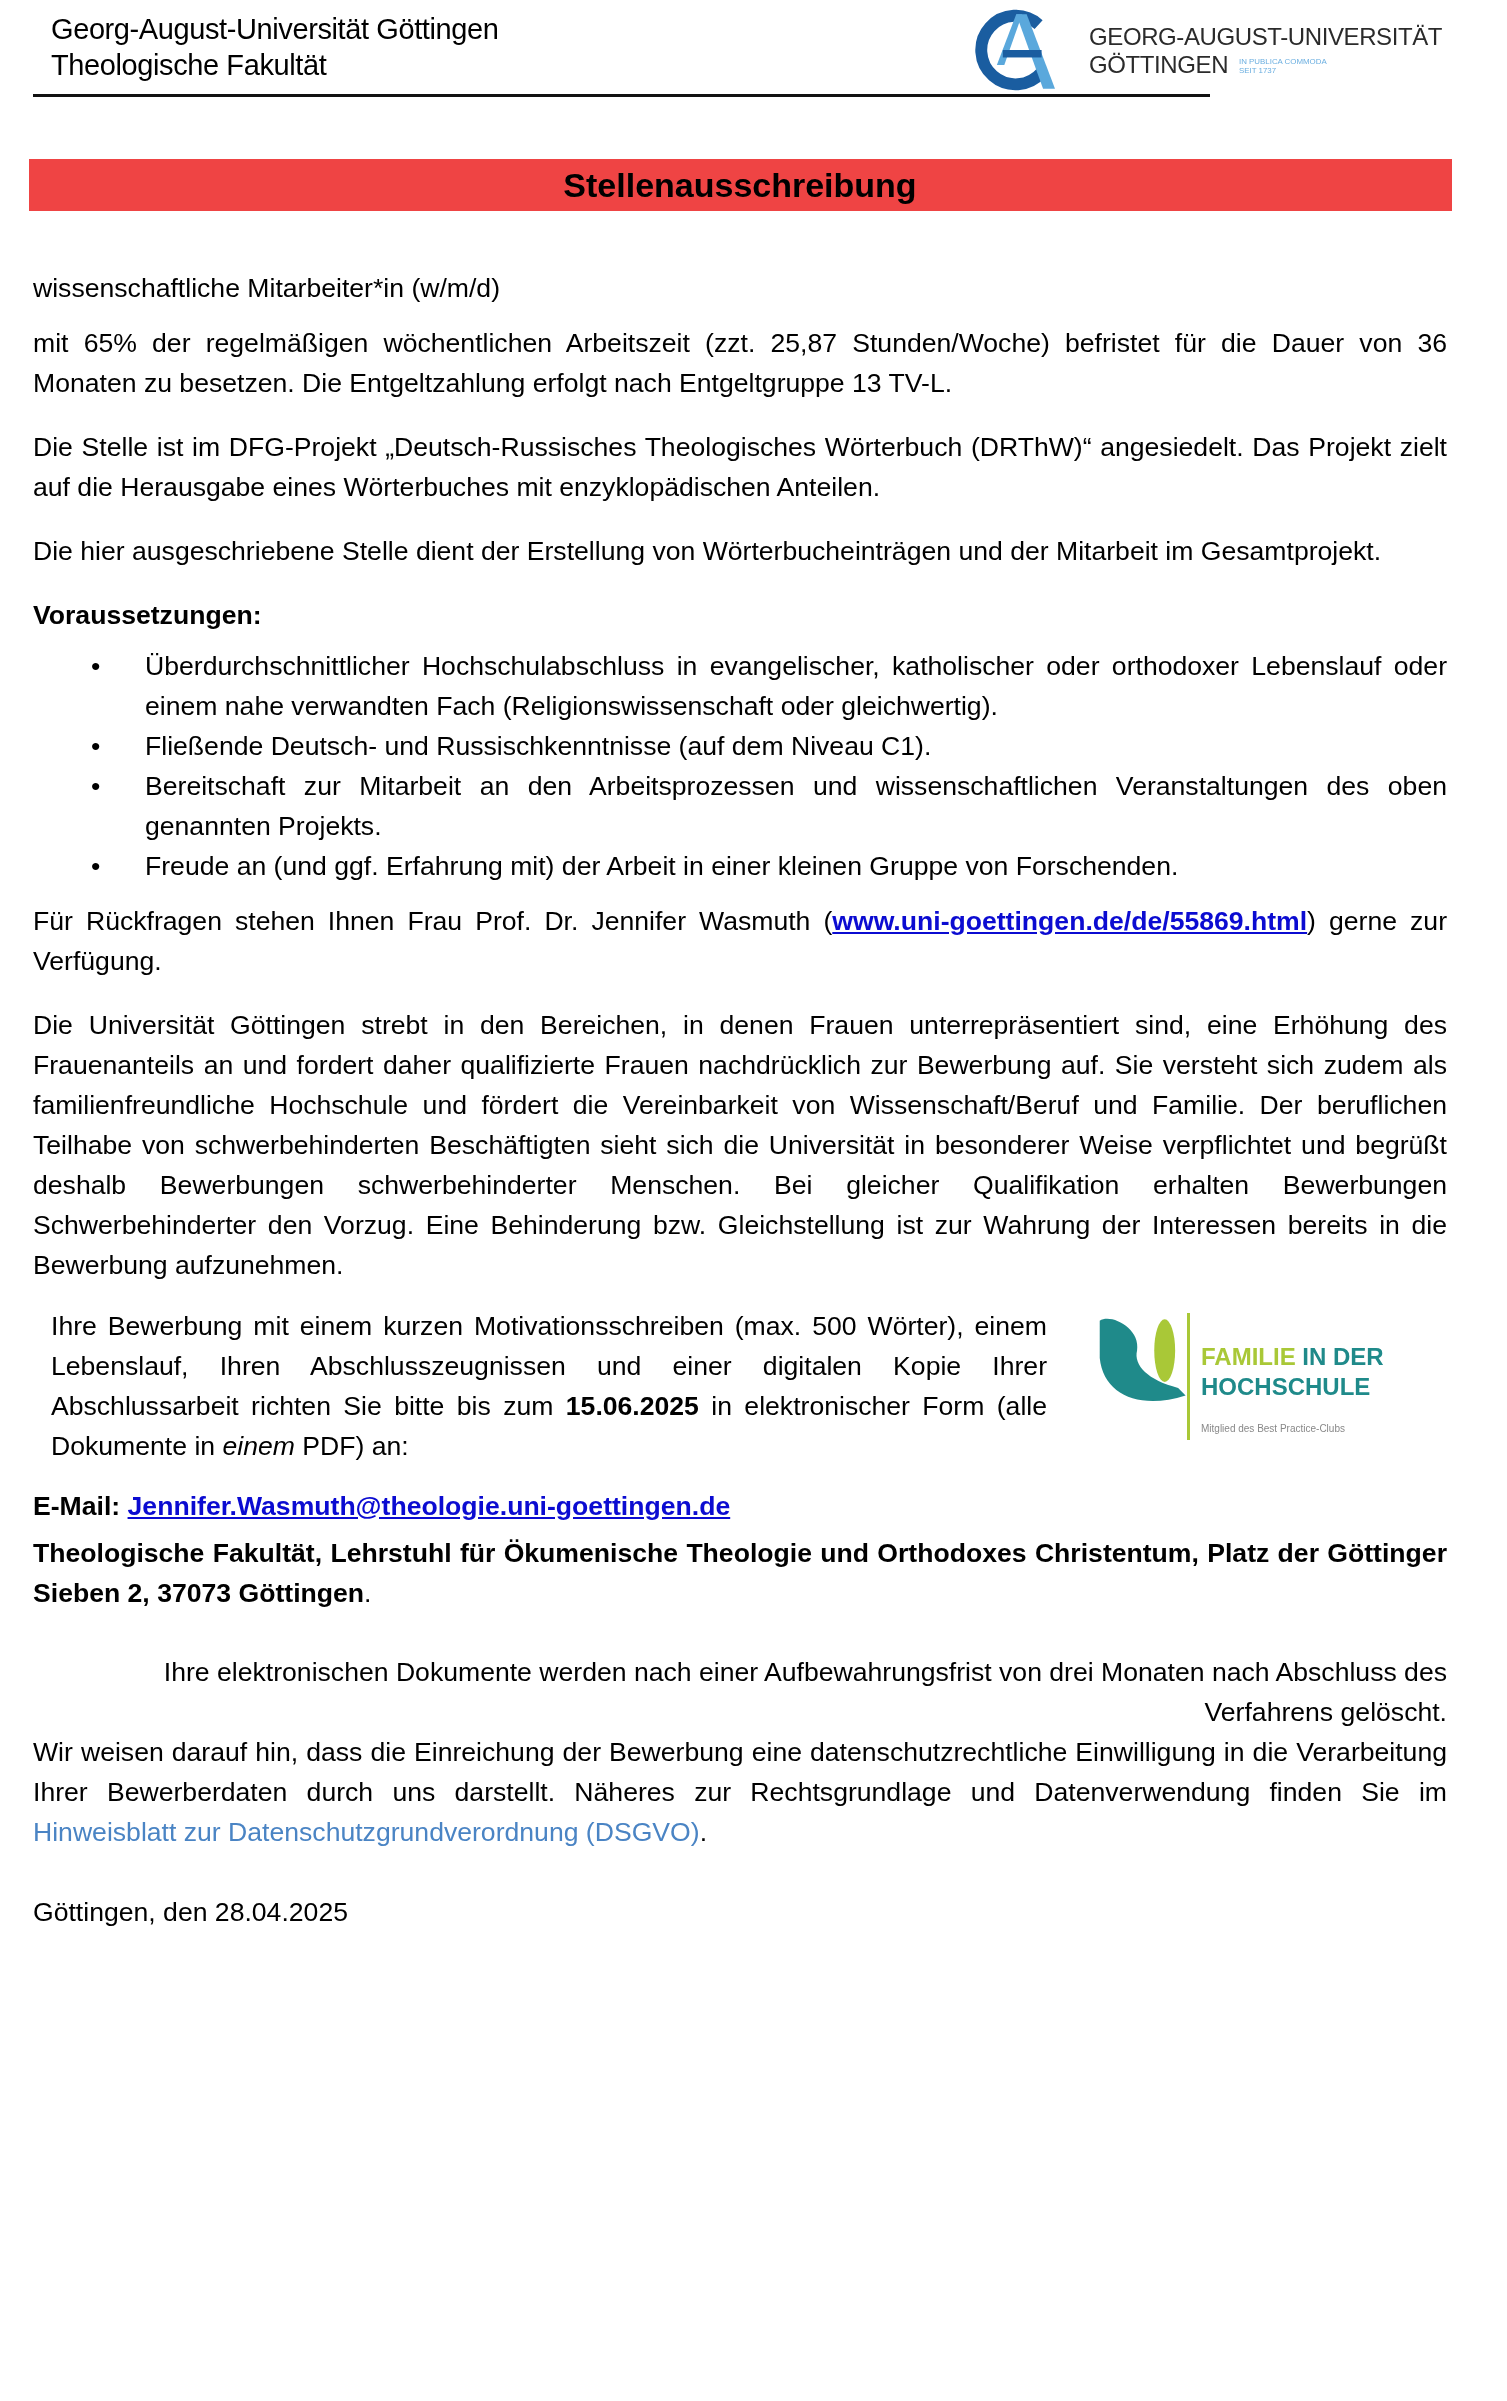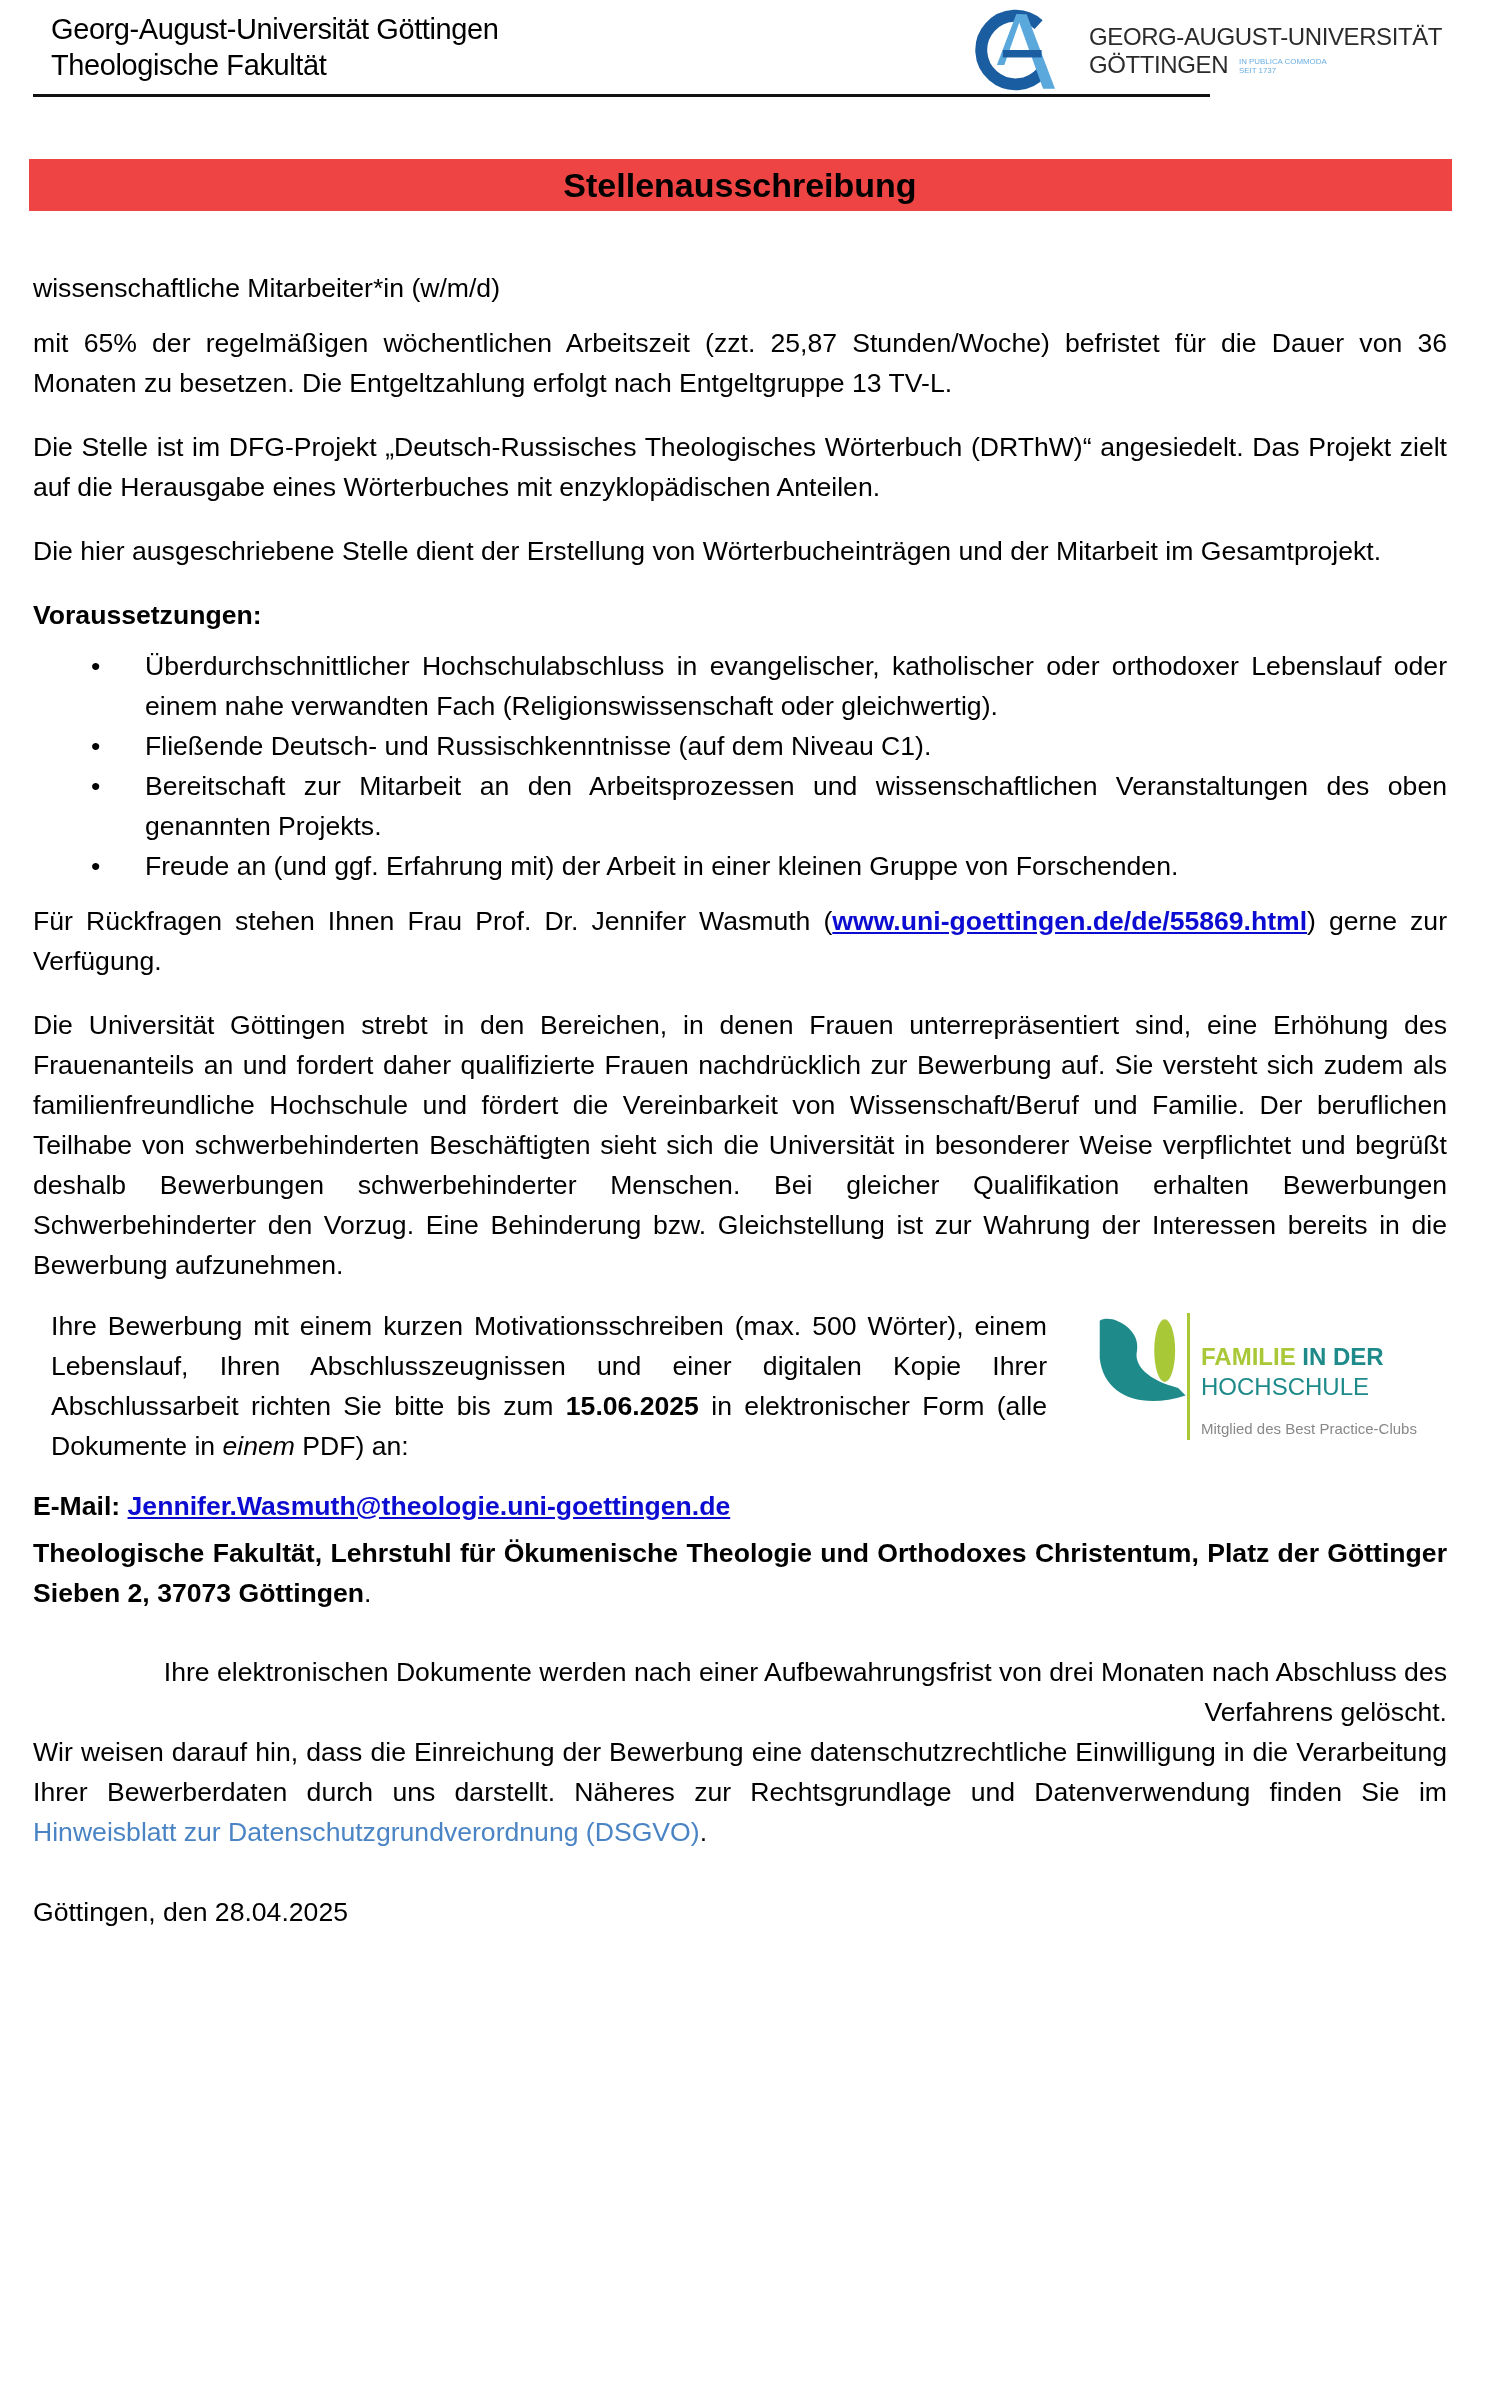--- a/index.html
+++ b/index.html
@@ -37,22 +37,22 @@
   ul.req li .bullet { position: absolute; left: 58px; top: 0; }
 
   .apply-block { position: relative; height: 180px; margin-top: 21px; }
   .apply-text { position: absolute; left: 18px; top: 0; width: 996px; text-align: justify; }
   .fidh-logo { position: absolute; left: 1063px; top: 7.5px; width: 300px; height: 135px; }
   .fidh-logo .shape { position: absolute; left: 0; top: 0; width: 112px; height: 120px; }
   .fidh-logo .vbar { position: absolute; left: 91px; top: 0; width: 3px; height: 127px; background: #a9c837; }
   .fidh-logo .t1 { position: absolute; left: 105px; top: 24px; font-size: 24px; font-weight: bold; white-space: nowrap; }
   .fidh-logo .t1 .g { color: #a9c837; }
   .fidh-logo .t1 .t { color: #1f8a8a; }
-  .fidh-logo .t2 { position: absolute; left: 105px; top: 54px; font-size: 24px; font-weight: normal; color: #1f8a8a; white-space: nowrap; }
-  .fidh-logo .t3 { position: absolute; left: 105px; top: 96px; font-size: 15px; color: #888; white-space: nowrap; text-align: center; }
+  .fidh-logo .t2 { position: absolute; left: 105px; top: 54px; font-size: 24px; font-weight: bold; color: #1f8a8a; white-space: nowrap; }
+  .fidh-logo .t3 { position: absolute; left: 105px; top: 96px; font-size: 10px; color: #888; white-space: nowrap; text-align: center; }
 
   .email-row { margin-top: 9px; }
   .email-row a { font-family: "Liberation Sans", sans-serif; }
 </style>
 </head>
 <body>
 
 <div class="hdr-text">
   <div>Georg-August-Universität Göttingen</div>
   <div>Theologische Fakultät</div>

